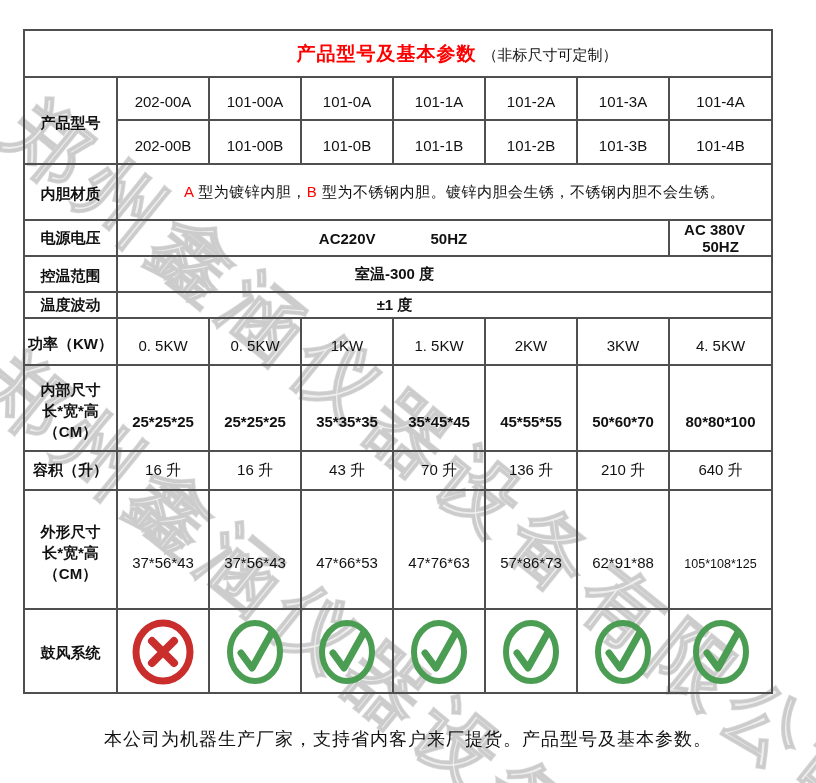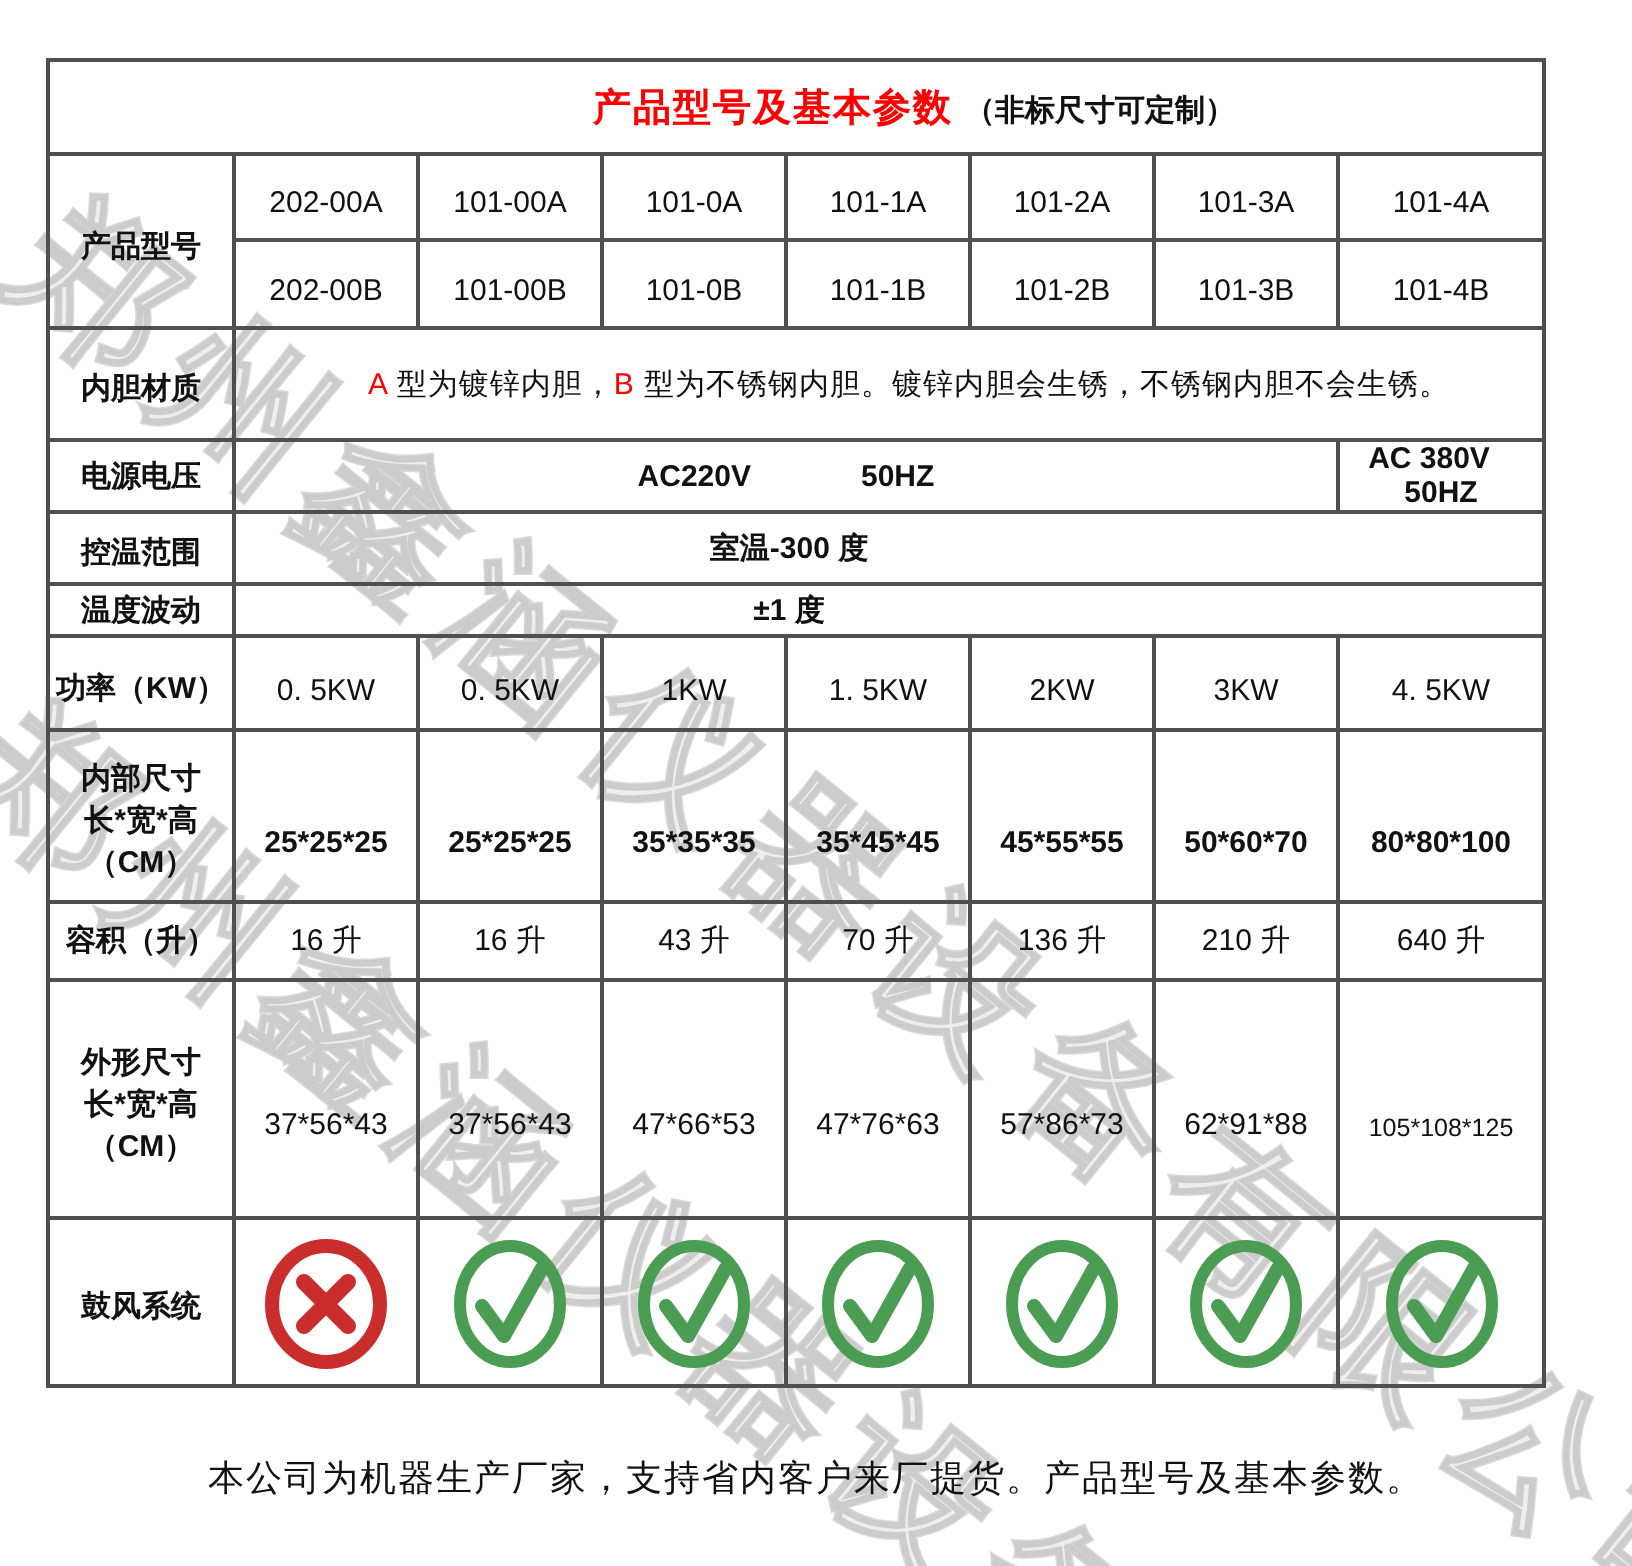--- a/index.html
+++ b/index.html
@@ -40,21 +40,21 @@
   tr.r-range  { height:36px; }
   tr.r-fluct  { height:26px; }
   tr.r-power  { height:47px; }
   tr.r-inner  { height:86px;margin-left:40px; }
   tr.r-volume { height:39px; }
   tr.r-outer  { height:119px; }
   tr.r-fan    { height:84px; }
 
   .title-cell { padding-left:118px; }
   .title-red  { color:#fe0000; font-weight:bold; font-size:19px; letter-spacing:1px; }
-  .title-note { color:#111; font-weight:bold; font-size:15px; margin-left:6px;margin-top:35px; }
+  .title-note { color:#111; font-weight:normal; font-size:15px; margin-left:6px;margin-top:35px; }
 
   td.lbl { color:#0c0cee; font-weight:bold; font-size:17px; }
   td.v-top { vertical-align:top; padding-top:5px; }
 
   td.model-a { vertical-align:top; padding-top:6px; }
   td.model-b { vertical-align:top; padding-top:7px; color:#fe0000; }
 
   td.liner-cell { text-align:left; padding-left:20px; font-size:18px; font-weight:500; letter-spacing:0.5px;margin-left:33px; }
   .red-ab { color:#fe0000; }
 

